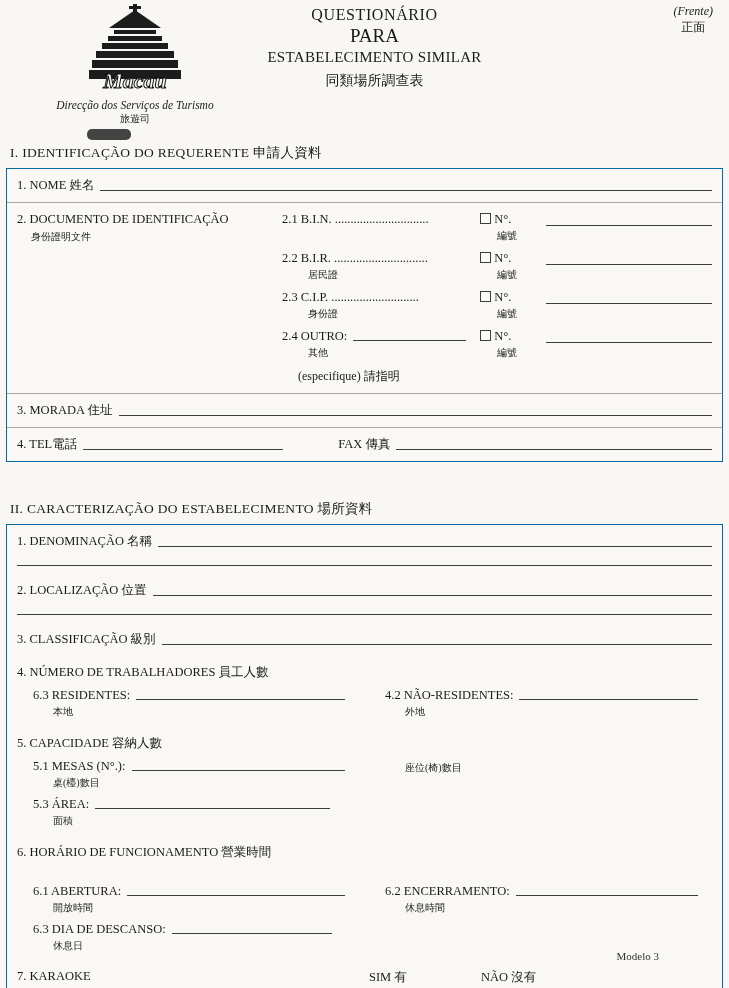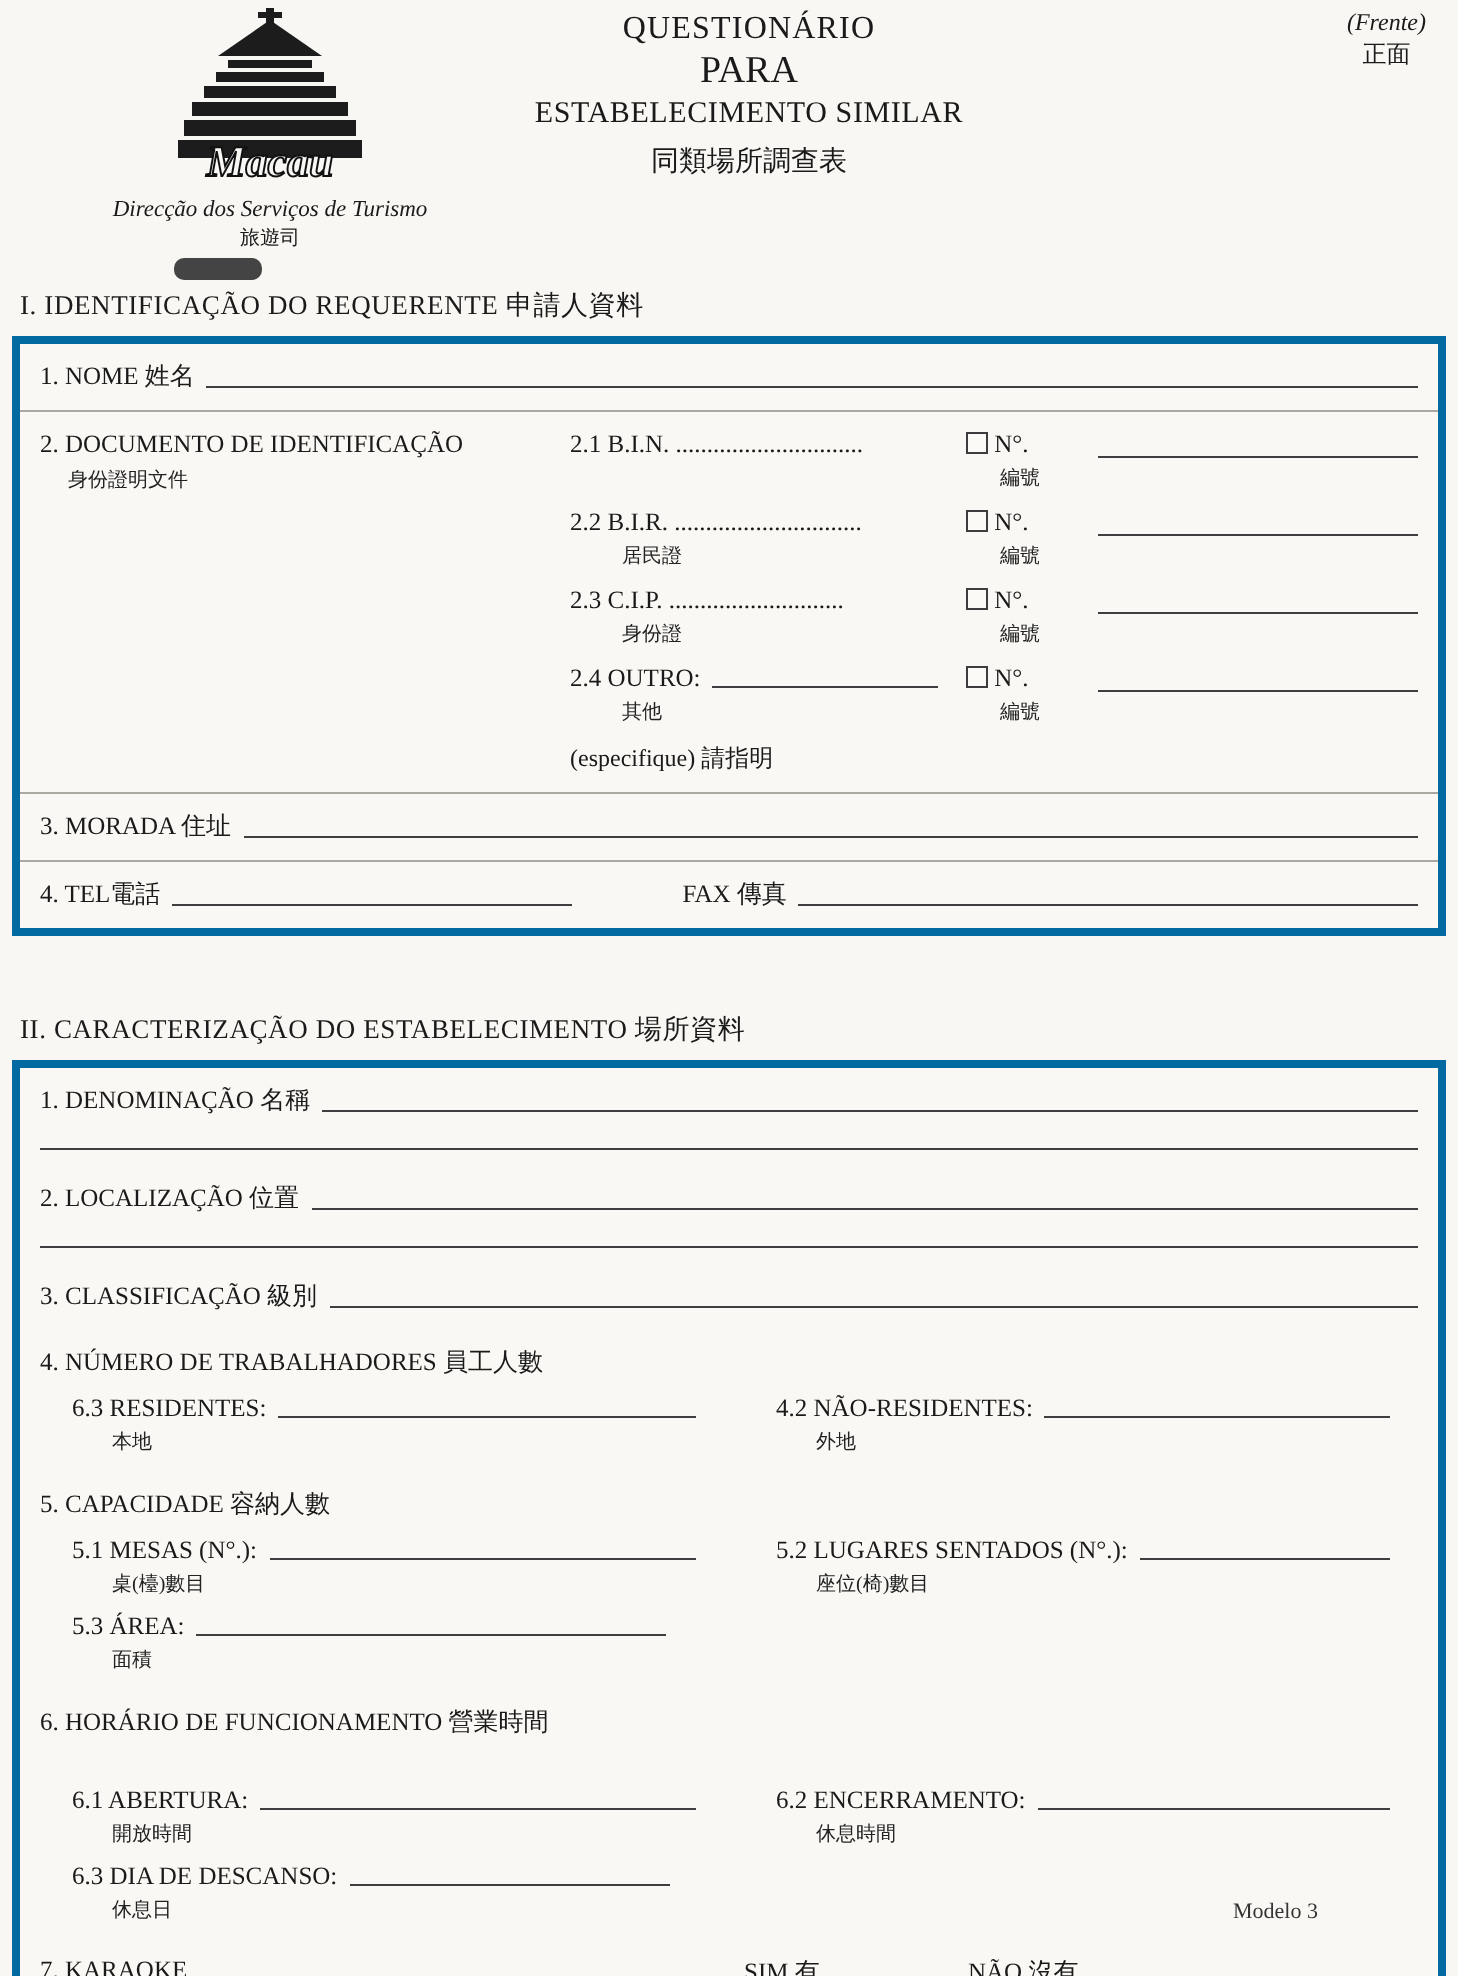--- a/index.html
+++ b/index.html
@@ -24,35 +24,35 @@
   .t2 { font-size:19px; margin-top:1px; }
   .t3 { font-size:15px; margin-top:2px; letter-spacing:.3px; }
   .t-zh { font-size:14px; margin-top:6px; }
   .side-note { position:absolute; right:16px; top:4px; text-align:center; font-size:12px; }
   .side-note .fr { font-style:italic; }
 
   
   .sec-heading { margin:4px 0 6px 10px; font-size:13.5px; letter-spacing:.3px; }
 
   
-  .box { margin:0 6px; border:4px solid #0369a1; background:#f9f8f4; }
+  .box { margin:0 6px; border:1px solid #0369a1; background:#f9f8f4; }
   .box > .row + .row { border-top:1px solid #aaa9a1; }
   .frow { display:flex; align-items:flex-end; padding:8px 10px; white-space:nowrap; }
 
   
   .doc-wrap { display:flex; padding:9px 10px 4px; }
   .doc-left { width:265px; }
   .doc-left .zh { padding-left:14px; margin-top:3px; }
   .doc-items { flex:1; }
   .doc-item { display:grid; grid-template-columns:198px 60px 1fr; margin-bottom:8px; }
   .di-l .zh { padding-left:26px; margin-top:2px; }
   .di-c .zh { padding-left:17px; margin-top:2px; }
   .di-f .dline { border-bottom:1px solid #3f3f3f; margin-top:13px; margin-left:6px; }
   .outro-top { display:flex; align-items:flex-end; padding-right:14px; }
-  .especifique { margin:2px 0 4px 0; font-size:12px; }
+  .especifique { margin:2px 0 4px 16px; font-size:12px; }
 
   
   .w200 { flex:0 0 200px; }
   .sp55 { flex:0 0 55px; }
 
   
   .item { padding:8px 10px; }
   .item-top { display:flex; align-items:flex-end; white-space:nowrap; }
   .cont { border-bottom:1px solid #3f3f3f; margin-top:15px; }
   .item-label { white-space:nowrap; }
@@ -257,24 +257,20 @@
       <div class="item-label">5. CAPACIDADE 容納人數</div>
       <div class="pair">
         <div class="sub-col">
           <div class="sub-top">
             <span>5.1 MESAS (N°.):</span>
             <span class="line mr24"></span>
           </div>
           <div class="zh">桌(檯)數目</div>
         </div>
         <div class="sub-col">
-          <div class="sub-top">
-            <span>5.2 LUGARES SENTADOS (N°.):</span>
-            <span class="line mr14"></span>
-          </div>
           <div class="zh">座位(椅)數目</div>
         </div>
       </div>
       <div class="pair">
         <div class="sub-col">
           <div class="sub-top">
             <span>5.3 ÁREA:</span>
             <span class="line lw235"></span>
           </div>
           <div class="zh">面積</div>

